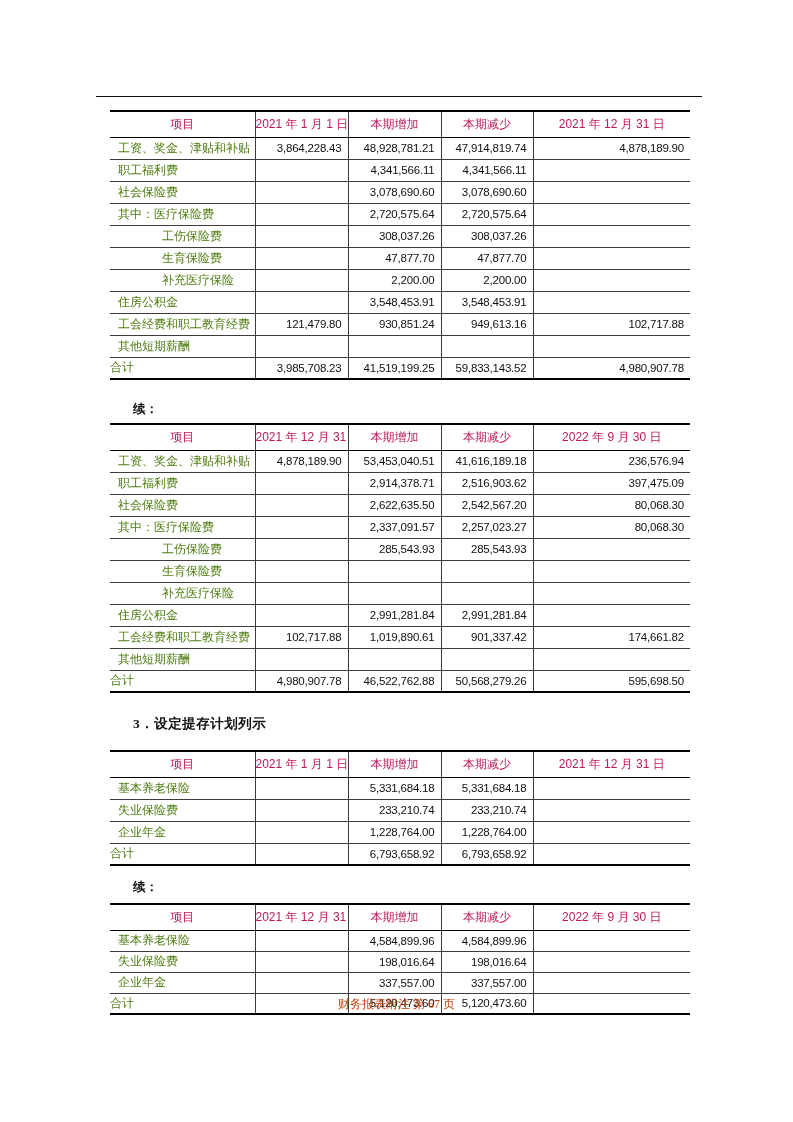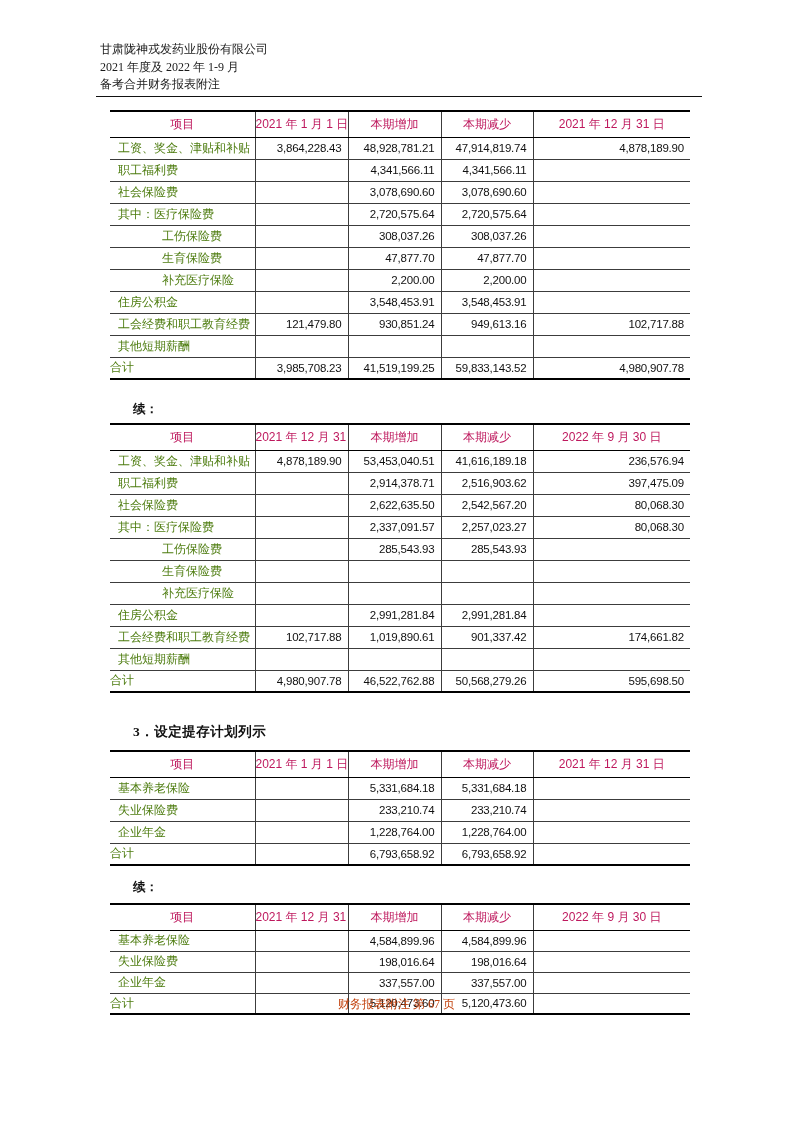--- a/index.html
+++ b/index.html
@@ -97,43 +97,37 @@
   .c2 { top: 879px; }
 
   .section-heading {
     position: absolute;
     left: 133px;
     top: 715px;
     font-size: 13.5px;
     font-weight: bold;
     color: #101010;
     letter-spacing: 0.5px;
-    margin-top: 8px;
   }
 
   .page-footer {
     position: absolute;
     left: 0;
     top: 996px;
     width: 100%;
     text-align: center;
     font-size: 12px;
     color: #c2410c;
   }
 </style>
 </head>
 <body>
 
 <div class="page">
 
-  <div class="doc-header">
-    <div>甘肃陇神戎发药业股份有限公司</div>
-    <div>2021 年度及 2022 年 1-9 月</div>
-    <div>备考合并财务报表附注</div>
-  </div>
 
   <div class="header-rule"></div>
 
   <table class="fin-table t1">
       <thead>
         <tr>
           <th>项目</th>
           <th>2021 年 1 月 1 日</th>
           <th>本期增加</th>
           <th>本期减少</th>

